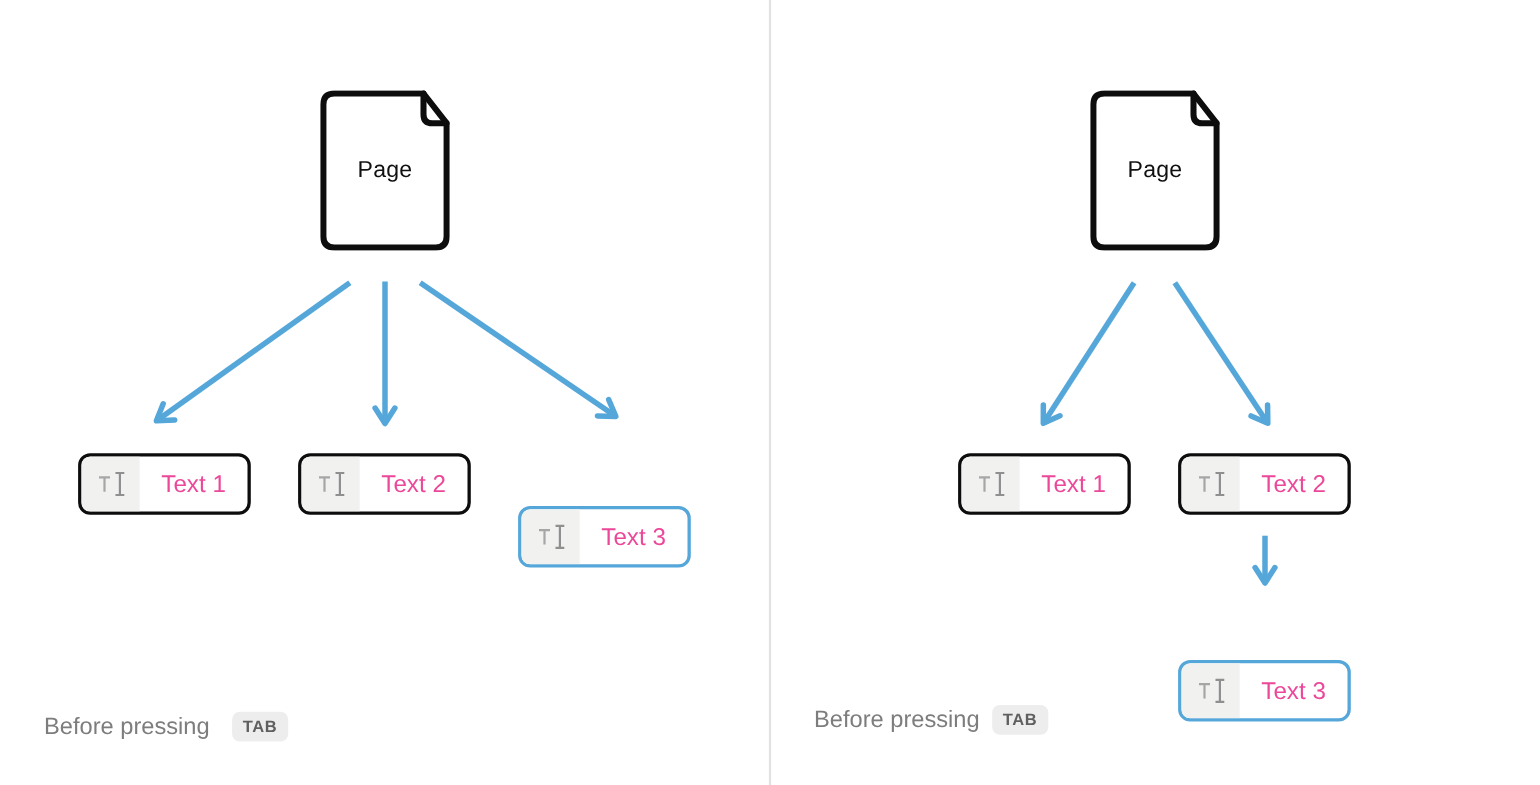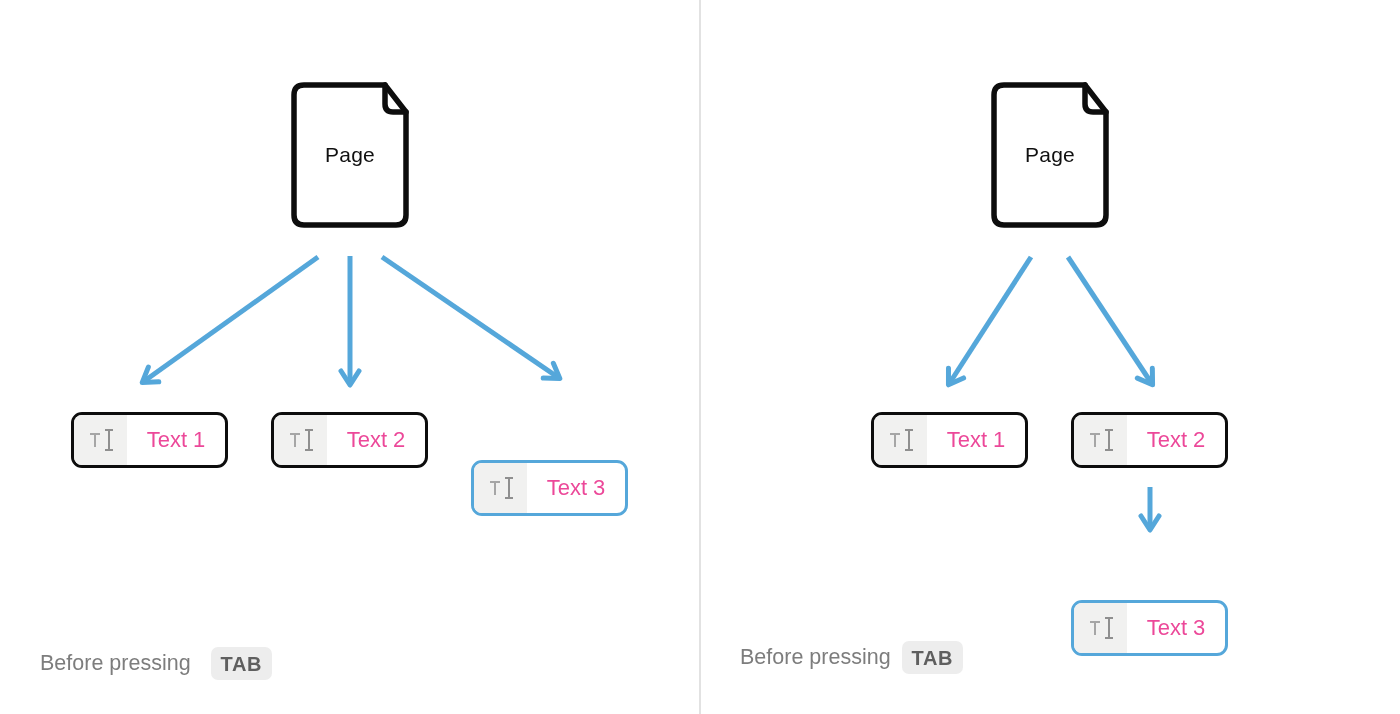--- a/index.html
+++ b/index.html
@@ -33,21 +33,21 @@
   .block-label {
     flex:1; display:flex; align-items:center; justify-content:center;
     font-size:22px; color:#ec4899;
   }
   
   .caption {
     position:absolute; display:flex; align-items:center; gap:11px;
     font-size:21.5px; color:#7d7d7d; white-space:nowrap;
   }
   .key-badge {
-    background:#ededed; color:#5f5f5f; font-size:20px; font-weight:700;
+    background:#ededed; color:#5f5f5f; font-size:15px; font-weight:700;
     letter-spacing:0.6px; padding:5px 10px 4px; border-radius:7px; line-height:1.2;
   }
   .arrows { position:absolute; inset:0; pointer-events:none; }
 </style>
 </head>
 <body>
 
 <div class="canvas">
 
   <svg class="arrows" width="1400" height="714" viewBox="0 0 1400 714">

